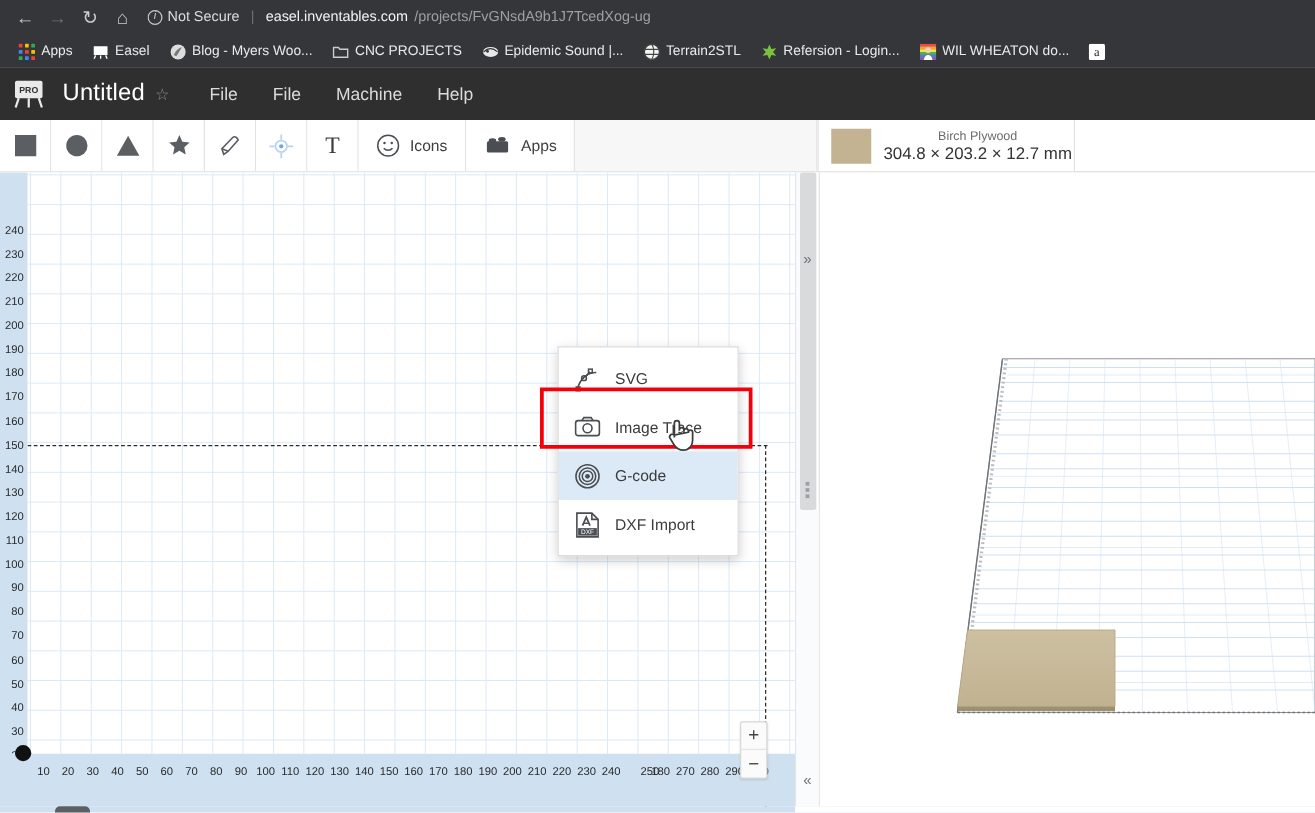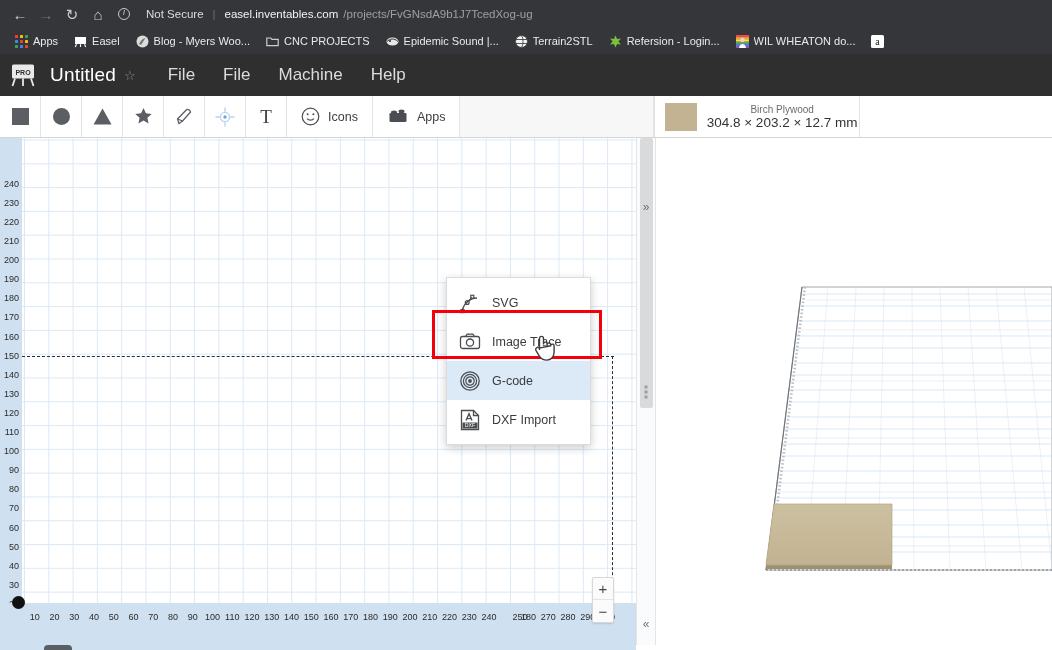--- a/index.html
+++ b/index.html
@@ -23,21 +23,21 @@
     align-items: center; justify-content: center;
     color: #c8ccd0; font-size: 15px; line-height: 1;
     border-radius: 50%; flex: 0 0 auto;
   }
   .nav-btn.disabled { color: #6d7073; }
   #omnibox {
     flex: 1; height: 22px; display: flex; align-items: center;
     margin-left: 6px; gap: 5px; font-size: 11.5px;
     color: #e8eaed; overflow: hidden; white-space: nowrap;
   }
-  #security-chip { display: flex; align-items: center; gap: 16px; color: #dadce0; }
+  #security-chip { display: flex; align-items: center; gap: 4px; color: #dadce0; }
   #not-secure-ico {
     width: 12px; height: 12px; border: 1.3px solid #c6c9cc;
     border-radius: 50%; position: relative; flex: 0 0 auto;
   }
   #not-secure-ico::after {
     content: "i"; position: absolute; left: 0; right: 0; top: -2px;
     text-align: center; font-size: 9px; font-style: italic; color: #c6c9cc;
   }
   #url-sep { color: #6e7174; margin: 0 4px; }
   .url-host { color: #f1f3f4; }
@@ -65,21 +65,21 @@
   #app-header {
     height: 42px; background: #2f2f2f; display: flex; align-items: center;
     padding: 0 10px; gap: 0; color: #ffffff;
   }
   #easel-logo {
     width: 26px; height: 24px; flex: 0 0 auto; position: relative; margin-right: 14px;
   }
   #proj-title { font-size: 19px; font-weight: 400; color: #fff; letter-spacing: .2px; }
   #star-btn { font-size: 13px; color: #8d8d8d; margin-left: 8px; }
   .menu-item {
-    font-size: 17px; color: #dcdcdc; padding: 6px 14px;
+    font-size: 14px; color: #dcdcdc; padding: 6px 14px;
   }
   #menu-group { display: flex; align-items: center; margin-left: 18px; }
 
   
   #toolbar {
     height: 42px; background: #fff; border-bottom: 1px solid #d6d6d6;
     display: flex; align-items: stretch; position: relative;
   }
   .tool {
     width: 41px; display: flex; align-items: center; justify-content: center;

